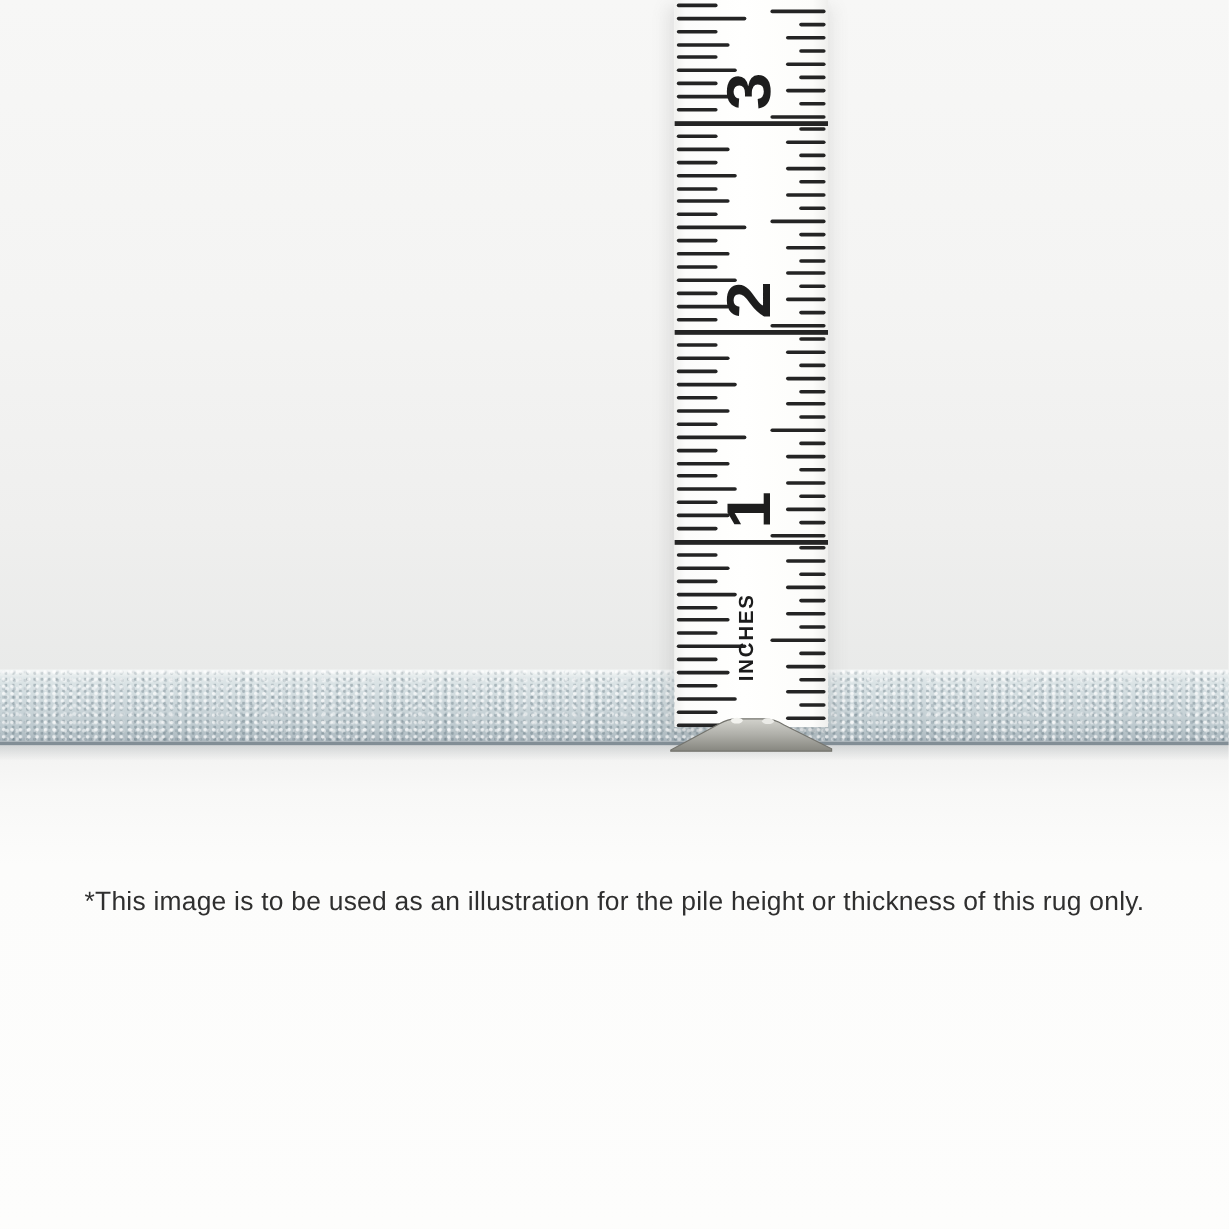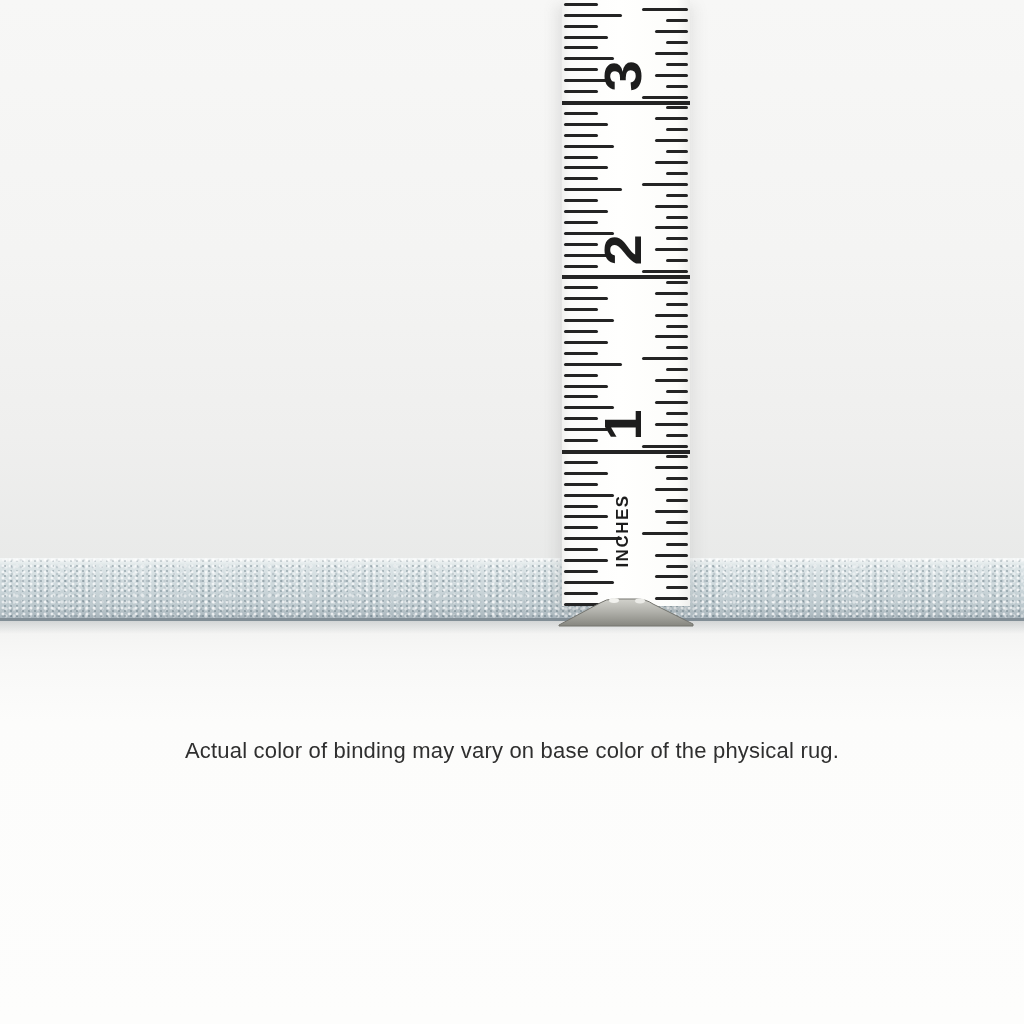--- a/index.html
+++ b/index.html
@@ -210,16 +210,16 @@
         <stop offset="0.45" stop-color="#b2b2ac"></stop>
         <stop offset="1" stop-color="#86867f"></stop>
       </linearGradient>
     </defs>
     <path d="M3,31 L44,9 Q50,5 58,5 L80,5 Q90,5 97,10 L137,30 L137,32 L3,32 Z" fill="url(#mg)" stroke="#74746e" stroke-width="1"></path>
     <ellipse cx="58" cy="6.5" rx="5" ry="2.4" fill="#f2f2ee"></ellipse>
     <ellipse cx="84" cy="7" rx="5" ry="2.4" fill="#ebebe7"></ellipse>
   </svg>
 
   <div class="caption">
-    <div>Actual color of binding may vary on base color of the physical rug.</div>
+    <div>*This image is to be used as an illustration for the pile height or thickness of this rug only.</div>
   </div>
 
 </div>
 
 </body></html>

